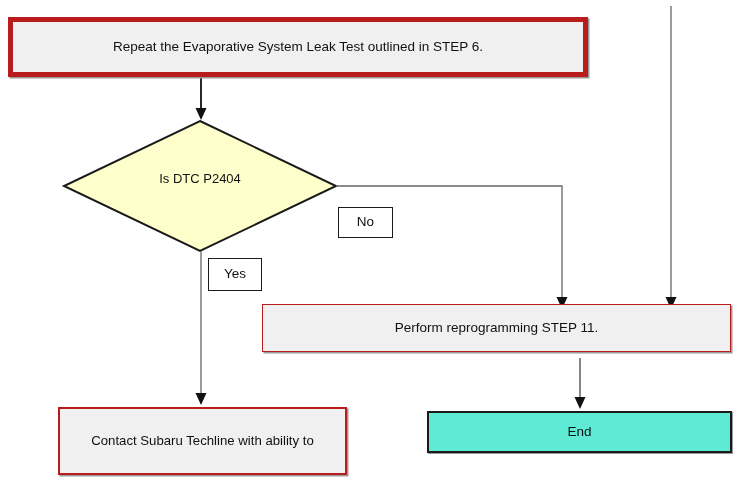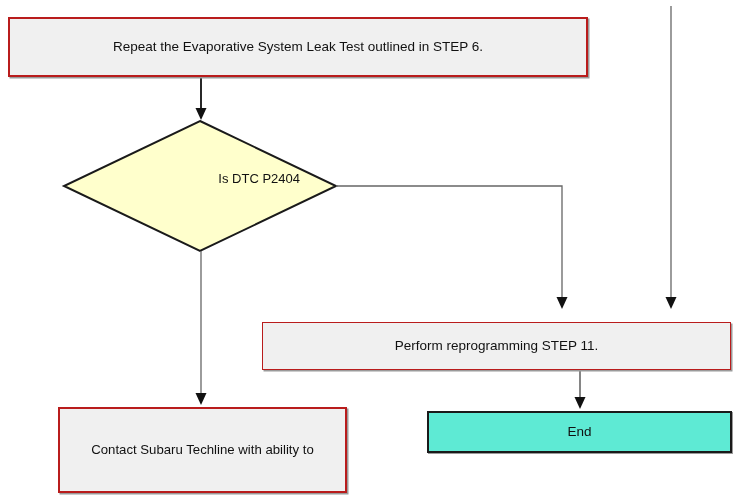--- a/index.html
+++ b/index.html
@@ -28,43 +28,43 @@
     display: flex;
     align-items: center;
     justify-content: center;
     text-align: center;
     color: #111111;
     font-size: 13.5px;
     line-height: 1.35;
   }
   .process {
     background: #f0f0f0;
-    border: 2px solid #b91c1c;
+    border: 5px solid #b91c1c;
     box-shadow: 1.5px 1.5px 0 #9a9a9a;
   }
   .connector-label {
     background: #ffffff;
     border: 1.5px solid #1a1a1a;
   }
   #repeat-box   { left: 8px;   top: 17px;  width: 580px; height: 60px; }
   #no-box       { left: 338px; top: 207px; width: 55px;  height: 31px; }
   #yes-box      { left: 208px; top: 258px; width: 54px;  height: 33px; }
-  #reprogram-box{ left: 262px; top: 322px; width: 469px; height: 48px; border-width: 1.5px; }
+  #reprogram-box{ left: 262px; top: 304px; width: 469px; height: 48px; border-width: 1.5px; }
   #end-box      { left: 427px; top: 411px; width: 305px; height: 42px;
                   background: #5eead4; border: 2px solid #1a1a1a;
                   box-shadow: 1px 1px 0 #9a9a9a; }
-  #contact-box  { left: 58px;  top: 407px; width: 289px; height: 86px;
+  #contact-box  { left: 58px;  top: 407px; width: 289px; height: 68px;
                   border-width: 2.5px; font-size: 13.2px;
                   line-height: 1.42; }
   #decision-text {
     position: absolute;
     left: 100px;
     top: 170px;
     width: 200px;
-    text-align: right;
+    text-align: center;
     font-size: 13px;
     line-height: 18px;
     color: #111111;
   }
   .flowline { fill: none; }
 </style>
 </head>
 <body>
 
 <div id="stage">
@@ -90,21 +90,27 @@
   </svg>
 
   <div id="repeat-box" class="node process">
     <span>Repeat the Evaporative System Leak Test outlined in STEP 6.</span>
   </div>
 
   <div id="decision-text">
     <div>Is DTC P2404</div>
   </div>
 
+  <div id="no-box" class="node connector-label">
+    <span>No</span>
+  </div>
 
+  <div id="yes-box" class="node connector-label">
+    <span>Yes</span>
+  </div>
 
   <div id="reprogram-box" class="node process">
     <span>Perform reprogramming STEP 11.</span>
   </div>
 
   <div id="end-box" class="node">
     <span>End</span>
   </div>
 
   <div id="contact-box" class="node process">

